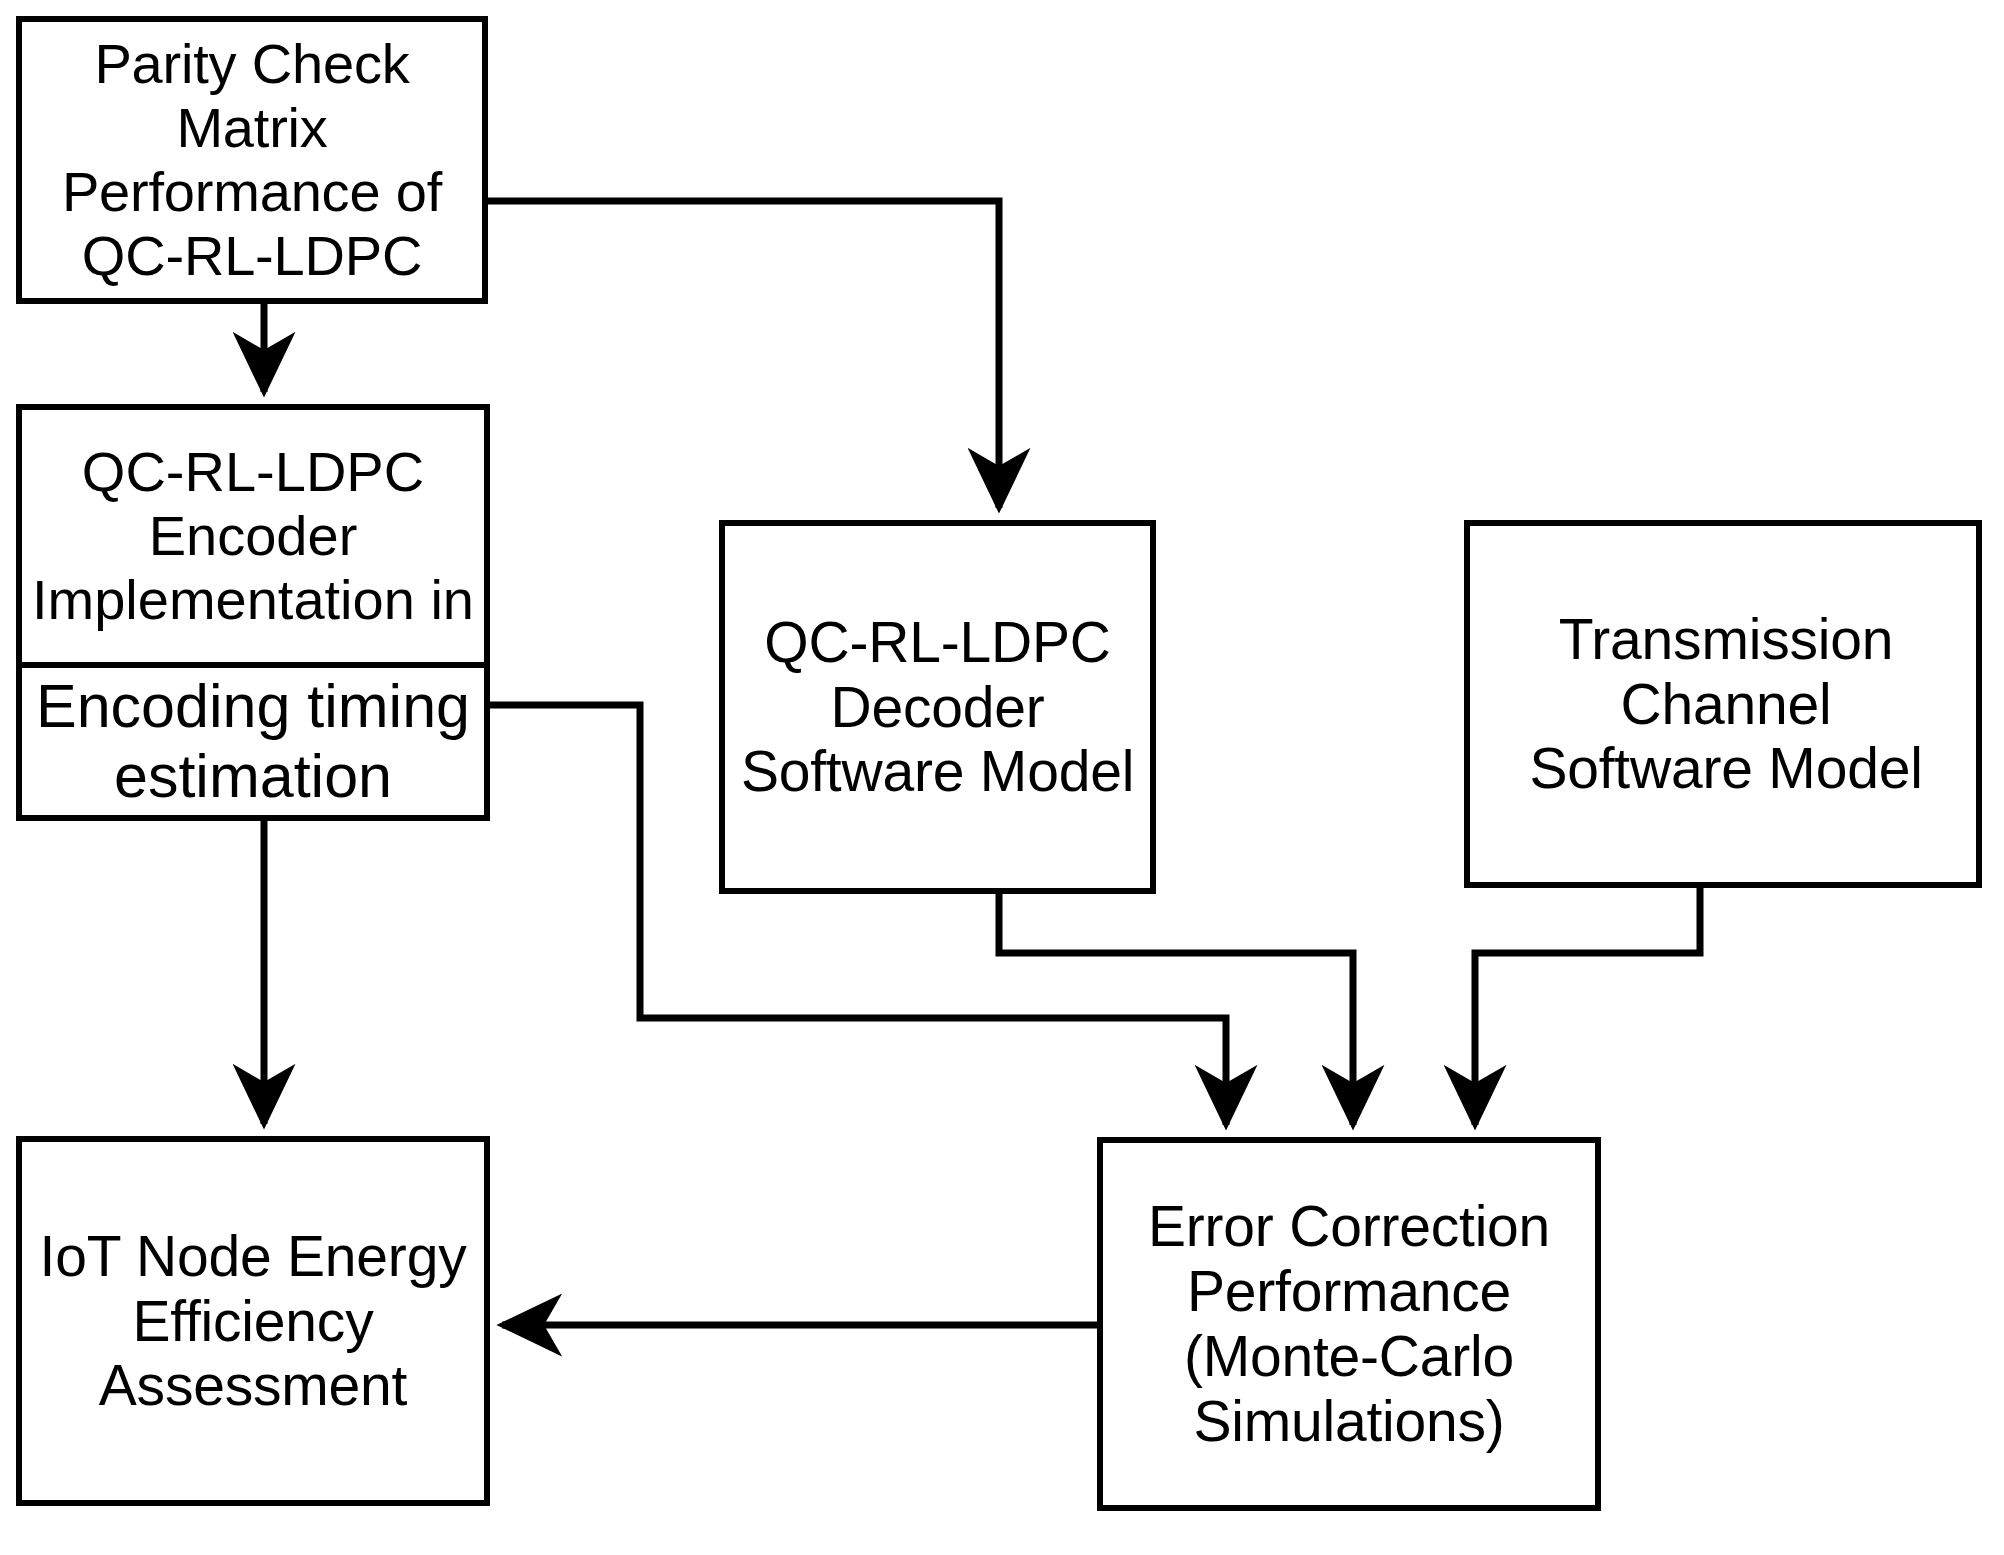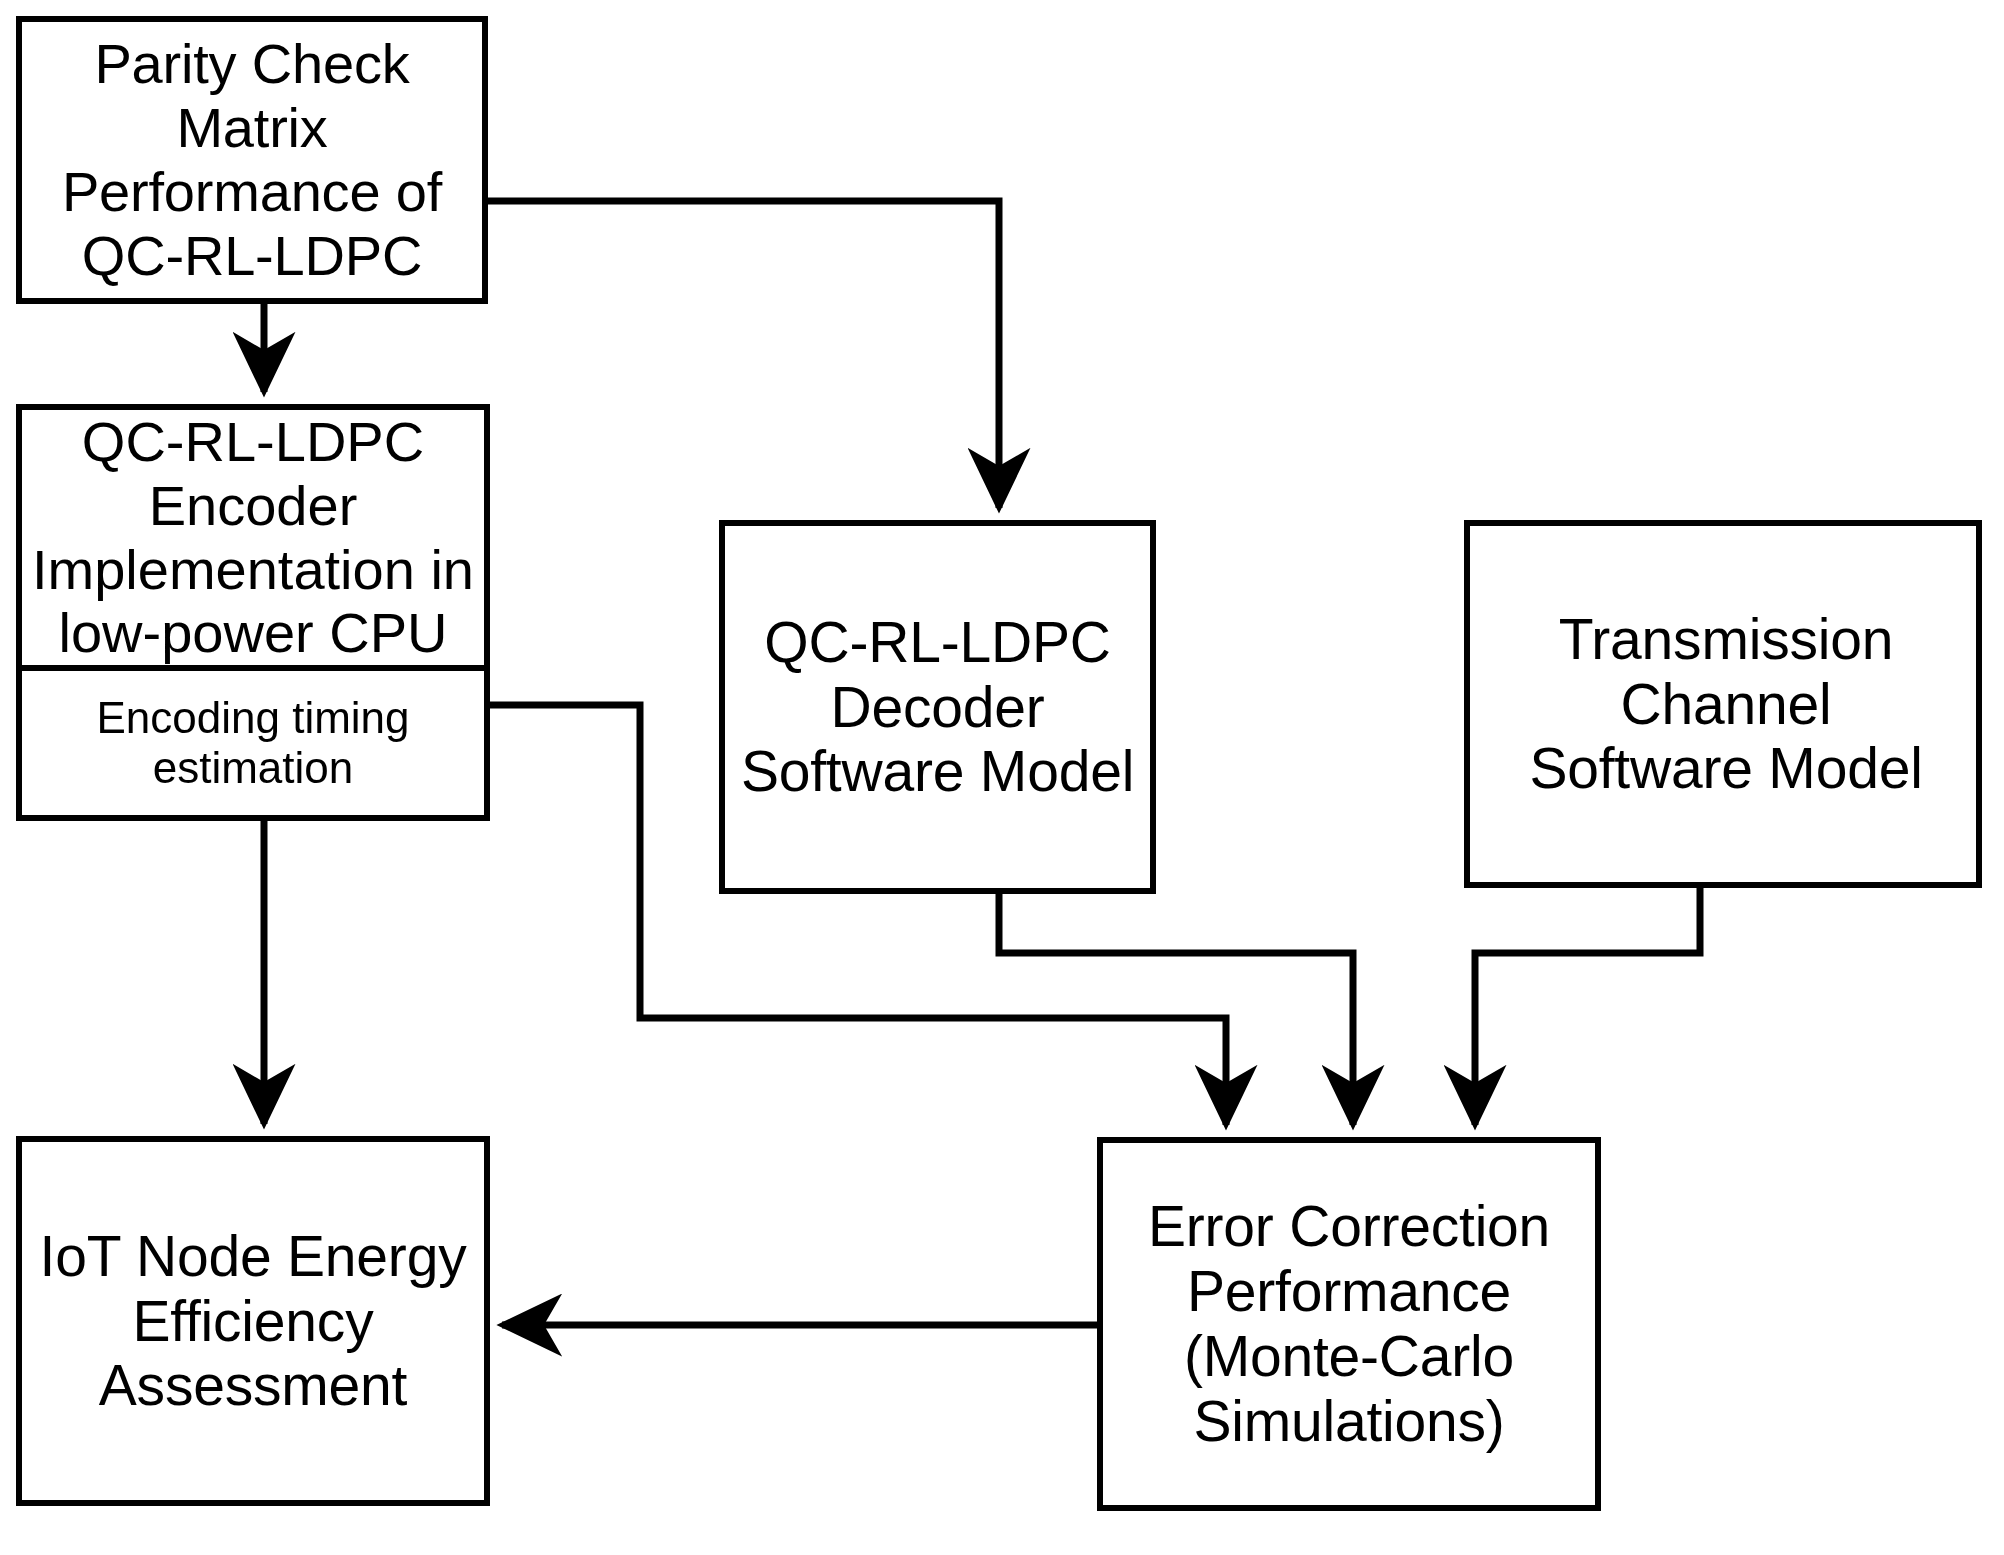--- a/index.html
+++ b/index.html
@@ -68,21 +68,21 @@
   }
   #node-timing{
     flex:1 1 auto;
     box-sizing:border-box;
     display:flex;
     flex-direction:column;
     align-items:center;
     justify-content:center;
     text-align:center;
     line-height:1.14;
-    font-size:44px;
+    font-size:61px;
     white-space:nowrap;
   }
   
   #node-iot{
     left:16px; top:1136px; width:474px; height:370px;
     font-size:57px;
   }
   
   #node-decoder{
     left:719px; top:520px; width:437px; height:374px;
@@ -132,21 +132,20 @@
     <span class="line">Matrix</span>
     <span class="line">Performance of</span>
     <span class="line">QC-RL-LDPC</span>
   </div>
 
   <div id="node-encoder-group">
     <div id="node-encoder">
       <span class="line">QC-RL-LDPC</span>
       <span class="line">Encoder</span>
       <span class="line">Implementation in</span>
-      <span class="line">low-power CPU</span>
     </div>
     <div id="node-timing">
       <span class="line">Encoding timing</span>
       <span class="line">estimation</span>
     </div>
   </div>
 
   <div class="node" id="node-iot">
     <span class="line">IoT Node Energy</span>
     <span class="line">Efficiency</span>

